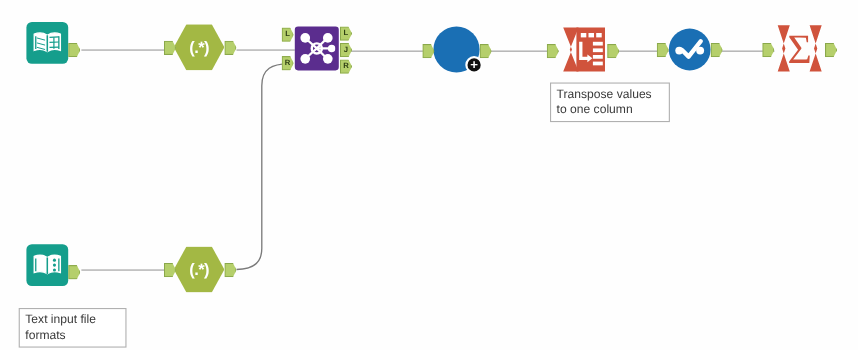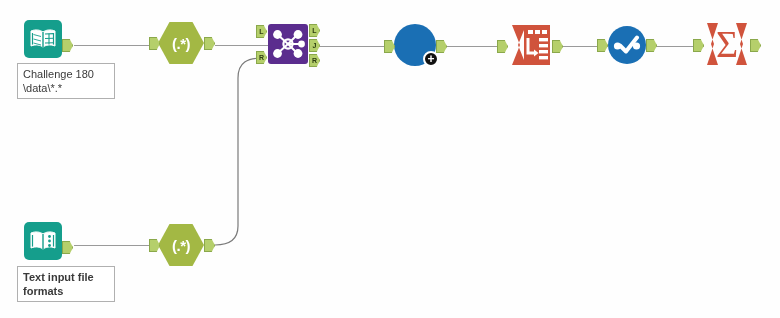--- a/index.html
+++ b/index.html
@@ -90,22 +90,20 @@
         <path d="M14 6 L14 21" stroke="#159e8c" stroke-width="1.4"></path>
         <path d="M3.5 7 L3.5 18.6" stroke="#159e8c" stroke-width="1.2"></path>
         <path d="M24.5 7 L24.5 18.6" stroke="#159e8c" stroke-width="1.2"></path>
         <path d="M16 8 L24.5 7.6 M16 12.5 L24.5 12.2 M16 17 L24.5 16.8" stroke="#159e8c" stroke-width="1.1"></path>
         <path d="M20 7.8 L20 18.4" stroke="#159e8c" stroke-width="1.1"></path>
         <path d="M4.5 8.5 L12 10.5 M4.5 13 L12 15 M4.5 17 L12 19" stroke="#159e8c" stroke-width="0.9"></path>
       </svg>
     </div>
     <div class="anchor out" style="left:38px;top:19px;"></div>
   </div>
-  <div class="label" style="left:17px;top:63px;width:86px;">Challenge 180
-\data\*.*</div>
 
   <div class="tool" style="left:158px;top:22px;">
     <div class="hexwrap">
       <div class="hex">(.*)</div>
     </div>
     <div class="anchor in" style="left:-9px;top:15px;"></div>
     <div class="anchor out" style="left:46px;top:15px;"></div>
   </div>
 
   <div class="tool" style="left:268px;top:24px;">
@@ -150,20 +148,22 @@
       <rect x="31" y="14" width="9" height="3.4" fill="#ffffff"></rect>
       <rect x="31" y="20" width="9" height="3.4" fill="#ffffff"></rect>
       <rect x="31" y="26" width="9" height="3.4" fill="#ffffff"></rect>
       <rect x="31" y="32" width="9" height="3.4" fill="#ffffff"></rect>
       <path d="M20 14 L20 29 L28 29" fill="none" stroke="#ffffff" stroke-width="3"></path>
       <path d="M26 25.5 L30.5 29 L26 32.5 Z" fill="#ffffff"></path>
     </svg>
     <div class="anchor in" style="left:-11px;top:16px;"></div>
     <div class="anchor out" style="left:44px;top:16px;"></div>
   </div>
+  <div class="label" style="left:500px;top:75px;width:97px;">Transpose values
+to one column</div>
 
   <div class="tool" style="left:608px;top:26px;">
     <div class="circ-sel">
       <svg width="28" height="20" viewBox="0 0 28 20">
         <circle cx="4.5" cy="11" r="3.6" fill="#ffffff"></circle>
         <circle cx="23.5" cy="11" r="3.6" fill="#ffffff"></circle>
         <path d="M7 10.5 L13 16.5 L24 2.5" fill="none" stroke="#ffffff" stroke-width="4" stroke-linecap="round" stroke-linejoin="round"></path>
       </svg>
     </div>
     <div class="anchor in" style="left:-11px;top:13px;"></div>
@@ -187,21 +187,21 @@
         <path d="M14 6 L14 21" stroke="#159e8c" stroke-width="1.4"></path>
         <path d="M3.5 7 L3.5 18.6" stroke="#159e8c" stroke-width="1.2"></path>
         <path d="M24.5 7 L24.5 18.6" stroke="#159e8c" stroke-width="1.2"></path>
         <circle cx="20.5" cy="8.5" r="1.4" fill="#159e8c"></circle>
         <circle cx="20.5" cy="13" r="1.4" fill="#159e8c"></circle>
         <circle cx="20.5" cy="17.5" r="1.4" fill="#159e8c"></circle>
       </svg>
     </div>
     <div class="anchor out" style="left:38px;top:19px;"></div>
   </div>
-  <div class="label" style="left:17px;top:266px;width:86px;font-weight:bold;">Text input file
+  <div class="label" style="left:17px;top:280px;width:86px;">Text input file
 formats</div>
 
   <div class="tool" style="left:158px;top:224px;">
     <div class="hexwrap">
       <div class="hex">(.*)</div>
     </div>
     <div class="anchor in" style="left:-9px;top:15px;"></div>
     <div class="anchor out" style="left:46px;top:15px;"></div>
   </div>
 

